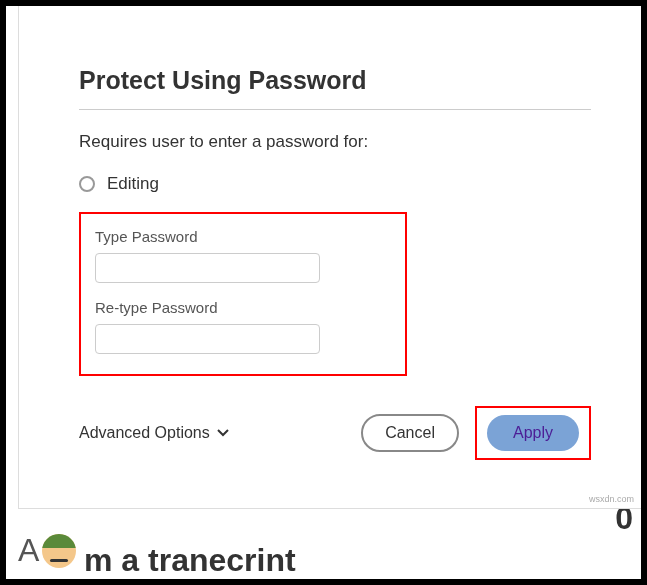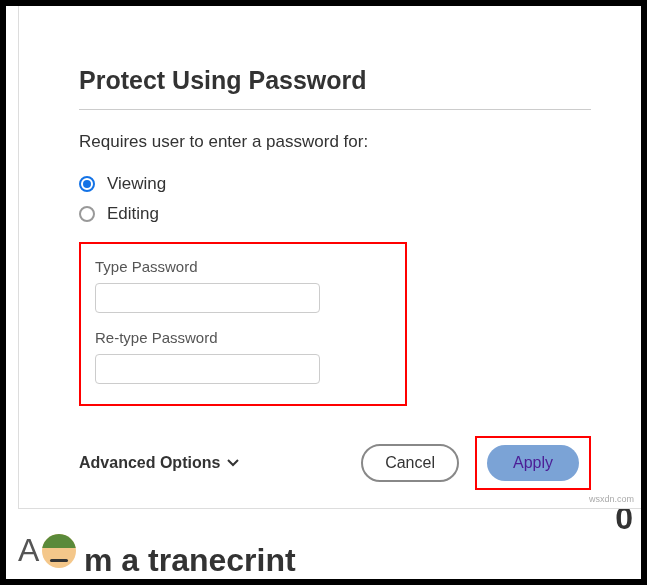--- a/index.html
+++ b/index.html
@@ -187,21 +187,21 @@
     
     .bottom-row {
       display: flex;
       justify-content: space-between;
       align-items: center;
       margin-top: 12px;
     }
     
     .advanced-options {
       font-size: 16px;
-      font-weight: bold;
+      font-weight: normal;
       color: #333;
       display: flex;
       align-items: center;
       cursor: pointer;
     }
     
     .chevron-down {
       margin-left: 6px;
       display: inline-block;
     }
@@ -265,24 +265,20 @@
 
   <div class="dialog">
 
     <h1 class="dialog-title">Protect Using Password</h1>
 
     <hr class="divider">
 
     <p class="subtitle">Requires user to enter a password for:</p>
 
     <div class="radio-group">
-      <div class="radio-option">
-        <span class="radio-circle selected"></span>
-        <span>Viewing</span>
-      </div>
       <div class="radio-option">
         <span class="radio-circle unselected"></span>
         <span>Editing</span>
       </div>
     </div>
 
     <div class="password-box">
       <div class="field-label">Type Password</div>
       <input type="password" class="text-input" style="">
       <div class="field-label">Re-type Password</div>

